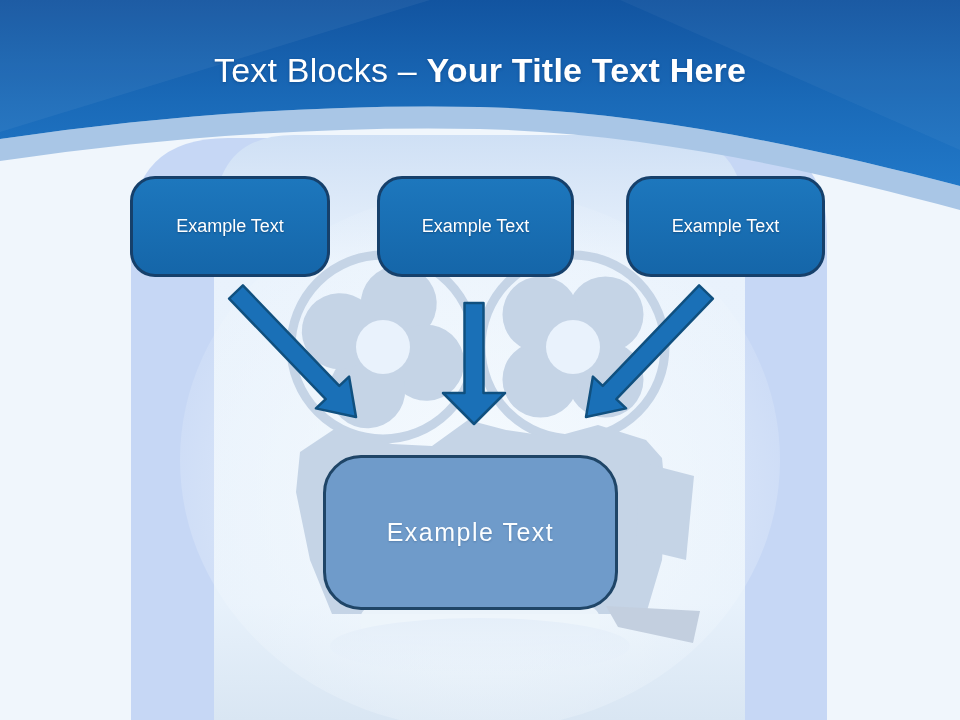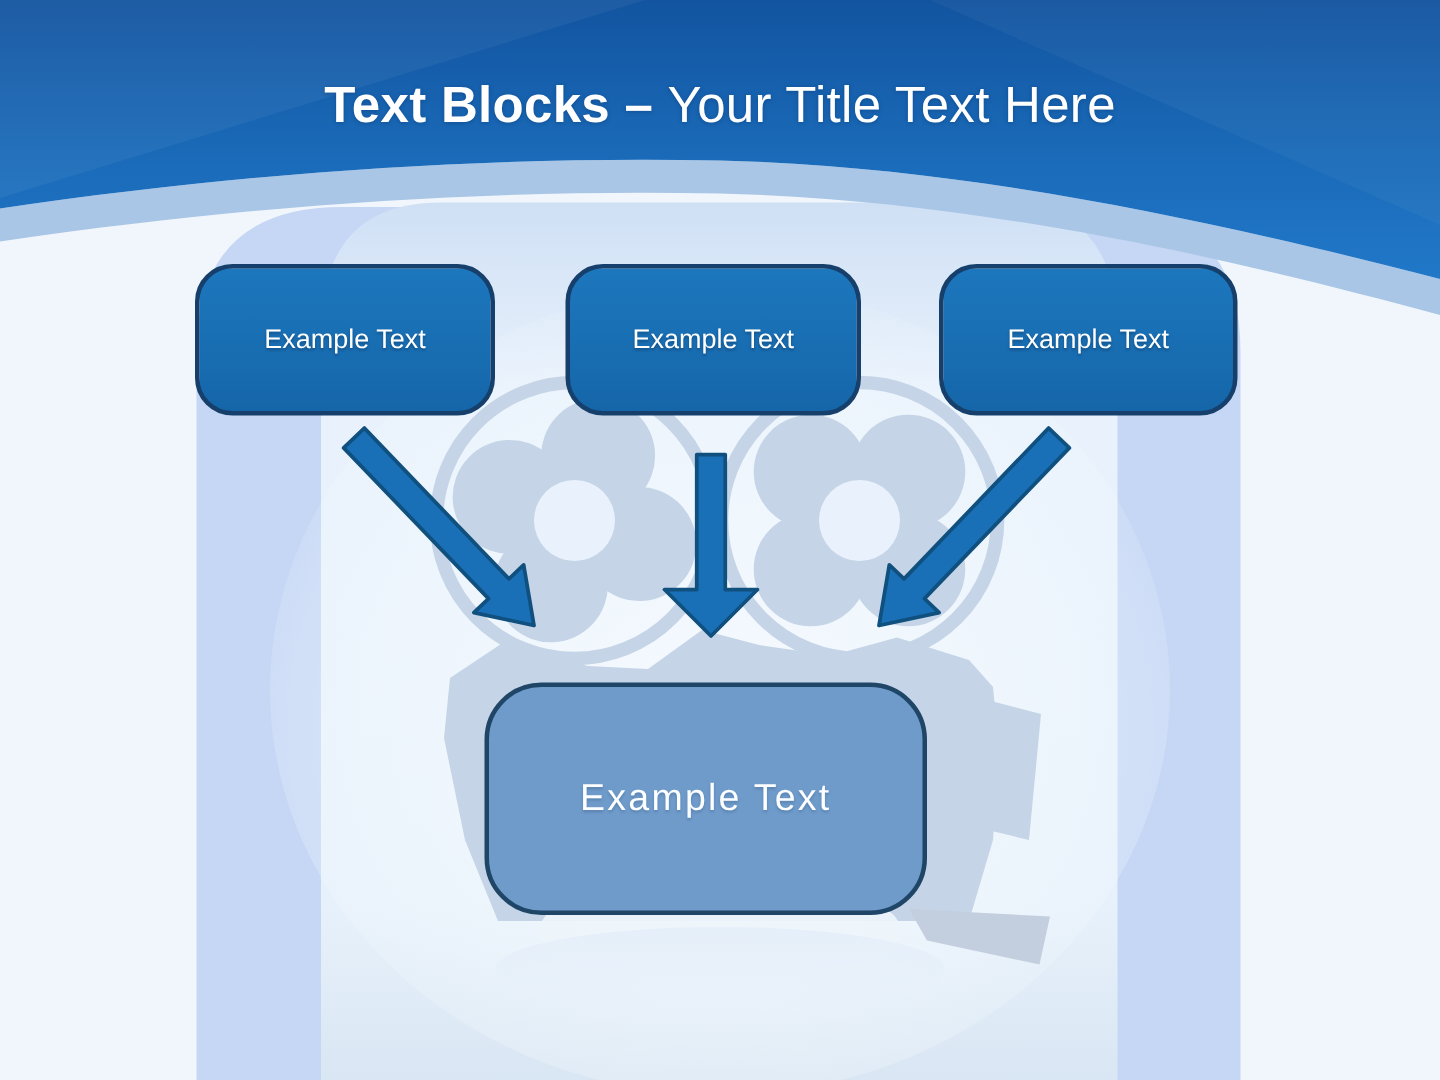--- a/index.html
+++ b/index.html
@@ -15,22 +15,22 @@
   *{margin:0;padding:0;box-sizing:border-box;}
   html,body{width:960px;height:720px;overflow:hidden;}
   body{font-family:"Liberation Sans","DejaVu Sans",sans-serif;background:var(--c-outer_background);}
   .slide{position:relative;width:960px;height:720px;overflow:hidden;}
   .bg-svg{position:absolute;left:0;top:0;width:960px;height:720px;}
   .slide-title{
     position:absolute;left:0;right:0;top:52px;text-align:center;
     color:var(--c-title_color);font-size:34px;line-height:1.1;letter-spacing:.2px;
     text-shadow:0 1px 3px rgba(0,40,90,.35);white-space:pre;
   }
-  .slide-title .t-bold{font-weight:700;}
-  .slide-title .t-reg{font-weight:400;text-align:center;}
+  .slide-title .t-bold{font-weight:400;}
+  .slide-title .t-reg{font-weight:700;text-align:center;}
   .tblock{
     position:absolute;top:176px;height:101px;border-radius:25px;
     background:linear-gradient(180deg,var(--c-block_fill_top) 0%,var(--c-block_fill_bottom) 100%);
     border:3px solid var(--c-block_border);
     display:flex;align-items:center;justify-content:center;
     color:#fff;font-size:18px;text-shadow:0 1px 2px rgba(0,20,50,.35);
     cursor:pointer;
   }
   .tblock.b1{left:130px;width:200px;}
   .tblock.b2{left:377px;width:197px;}

